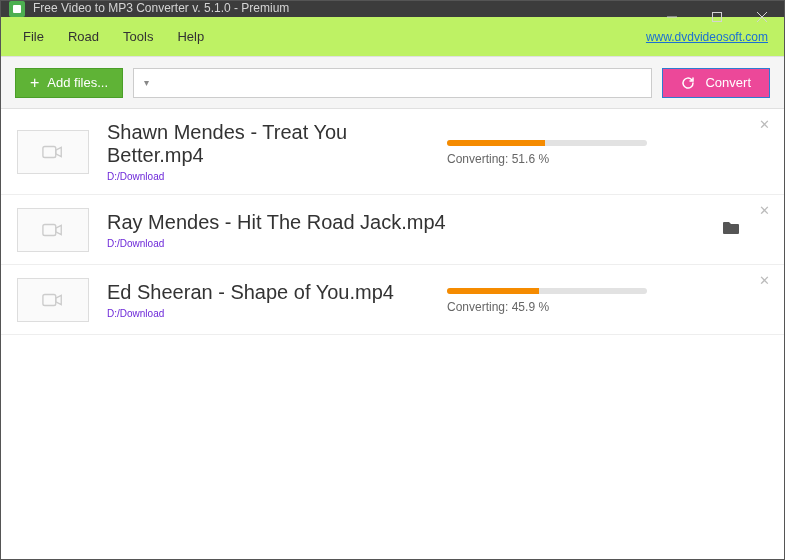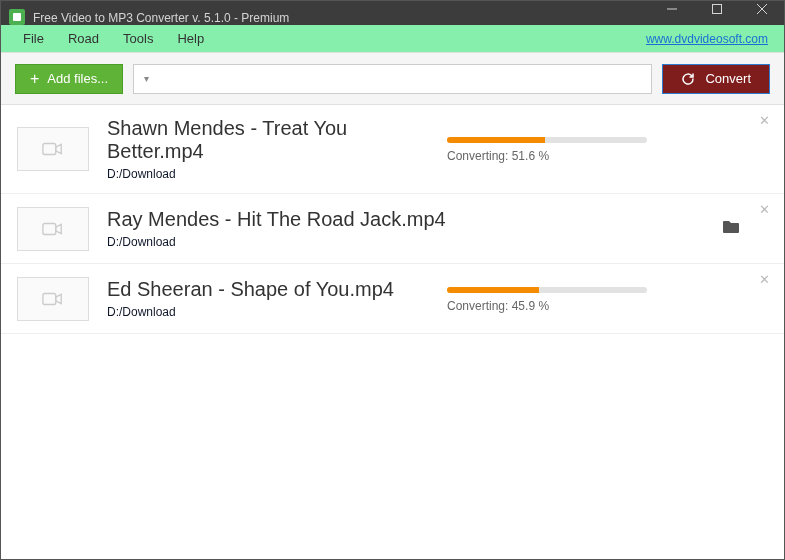--- a/index.html
+++ b/index.html
@@ -1,38 +1,38 @@
 <!DOCTYPE html>
 <html><head>
 <meta charset="utf-8">
 <style>
 * { margin: 0; padding: 0; box-sizing: border-box; font-family: "Segoe UI", Arial, sans-serif; }
 body { width: 785px; height: 560px; background: #fff; overflow: hidden; border: 1px solid #555; }
-.titlebar { background: #3c3c3c; height: 24px; display: flex; align-items: flex-end; color: #d4d4d4; font-size: 12px; }
+.titlebar { background: #3c3c3c; height: 16px; display: flex; align-items: flex-start; color: #d4d4d4; font-size: 12px; }
 .titlebar .app-icon { width: 16px; height: 16px; background: #4caf50; margin: 0 8px; border-radius: 2px; display: flex; align-items: center; justify-content: center; }
 .titlebar .app-icon svg { width: 10px; height: 10px; }
 .titlebar .title { flex: 1; }
 .titlebar .win-btn { width: 45px; height: 32px; display: flex; align-items: center; justify-content: center; color: #d4d4d4; }
-.menubar { height: 28px; display: flex; align-items: center; padding: 0 10px; border-bottom: 1px solid #e0e0e0; font-size: 13px; background: #86efac; }
+.menubar { height: 40px; display: flex; align-items: center; padding: 0 10px; border-bottom: 1px solid #e0e0e0; font-size: 13px; background: #bef264; }
 .menubar .menu-item { padding: 4px 12px; color: #333; cursor: default; }
 .menubar .spacer { flex: 1; }
 .menubar .link { color: #1a6fd4; text-decoration: underline; font-size: 12px; padding-right: 6px; text-align: center; }
 .toolbar { height: 52px; background: #f5f5f5; display: flex; align-items: center; padding: 0 14px; gap: 10px; border-bottom: 1px solid #e0e0e0; }
 .btn-add { background: #5fb336; color: #fff; height: 30px; padding: 0 14px; display: flex; align-items: center; gap: 8px; font-size: 13px; border: 1px solid #4a9e28; cursor: pointer; }
 .btn-add .plus { font-size: 16px; font-weight: 300; }
 .preset { flex: 1; height: 30px; background: #fff; border: 1px solid #ccc; display: flex; align-items: center; padding: 0 10px; font-size: 13px; color: #444; justify-content: space-between; }
 .preset .chev { color: #888; font-size: 10px; }
-.btn-convert { background: #7f1d1d; color: #fff; height: 30px; padding: 0 18px; display: flex; align-items: center; gap: 10px; font-size: 13px; border: 1px solid #2d7bd0; cursor: pointer; }
+.btn-convert { background: #ec4899; color: #fff; height: 30px; padding: 0 18px; display: flex; align-items: center; gap: 10px; font-size: 13px; border: 1px solid #2d7bd0; cursor: pointer; }
 .list { padding: 0; }
 .row { display: flex; align-items: center; padding: 12px 16px; border-bottom: 1px solid #eee; position: relative; min-height: 70px; }
 .thumb { width: 72px; height: 44px; border: 1px solid #ddd; background: #fafafa; display: flex; align-items: center; justify-content: center; margin-right: 18px; }
 .thumb svg { width: 22px; height: 18px; stroke: #ccc; fill: none; stroke-width: 1.5; }
 .info { flex: 0 0 340px; }
 .info .fname { font-size: 20px; color: #333; margin-bottom: 4px; }
-.info .fpath { font-size: 12px; color: #0f172a; }
+.info .fpath { font-size: 10px; color: #6d28d9; }
 .progress-area { flex: 1; padding-top: 2px; }
 .bar { width: 200px; height: 6px; background: #e2e2e2; border-radius: 3px; overflow: hidden; margin-bottom: 6px; }
 .bar .fill { height: 100%; background: #f58b00; }
 .status { font-size: 12px; color: #666; }
 .row .close { position: absolute; top: 8px; right: 14px; color: #bbb; font-size: 13px; cursor: pointer; }
 .row .folder { position: absolute; right: 44px; top: 50%; transform: translateY(-50%); color: #666; }
 .row .folder svg { width: 18px; height: 14px; fill: #555; }
 </style>
 </head>
 <body>

